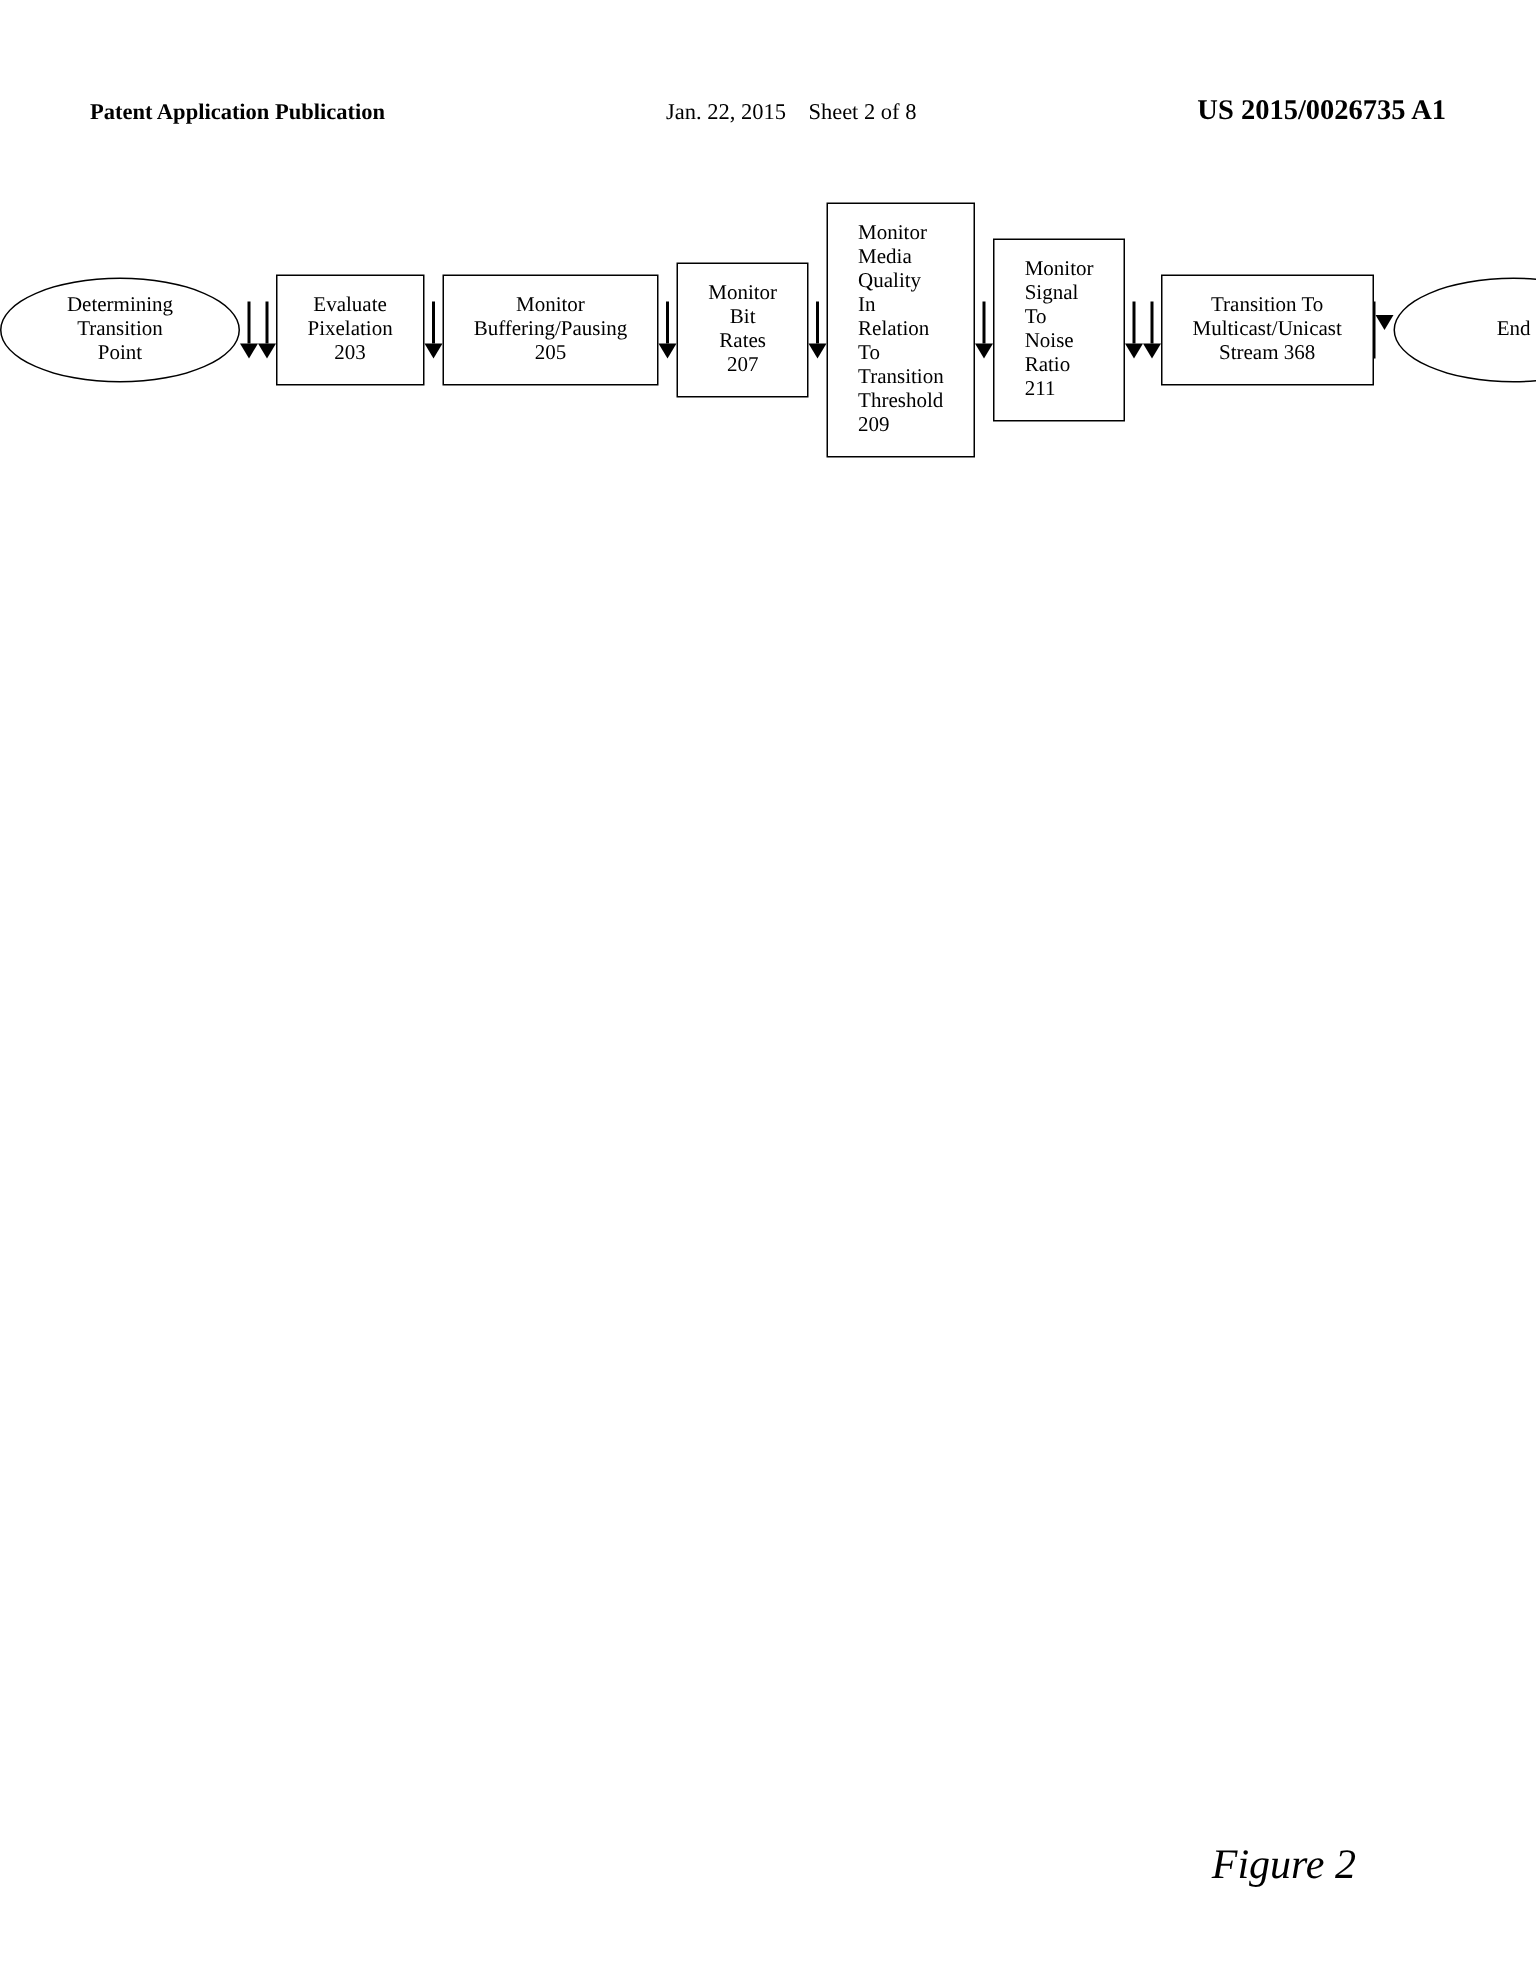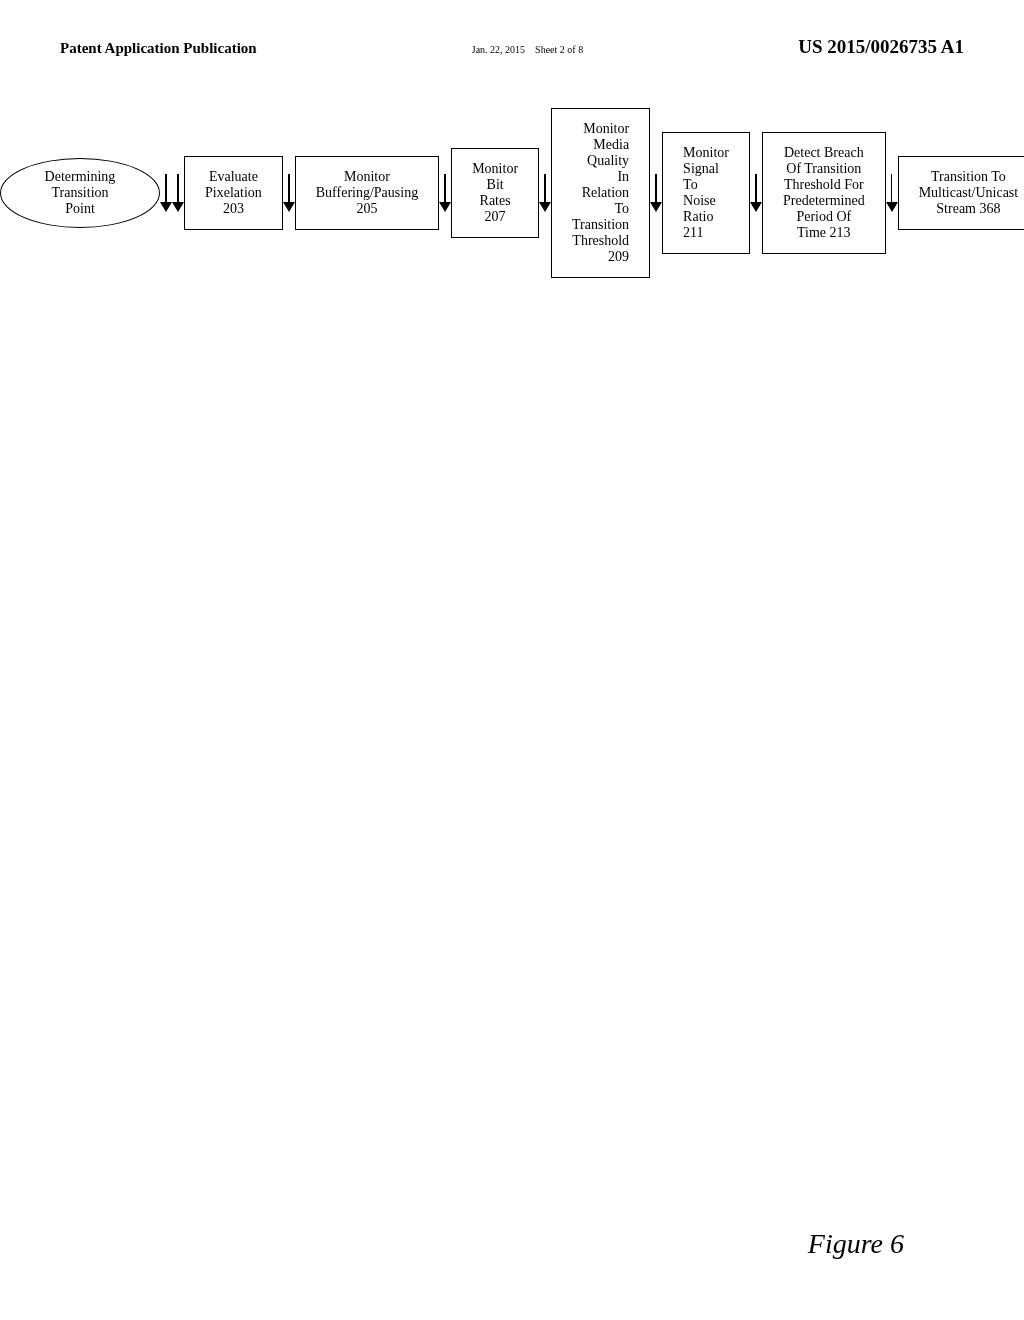--- a/index.html
+++ b/index.html
@@ -11,29 +11,30 @@
       position: relative;
       color: #000;
     }
 
     .page-header {
       display: flex;
       justify-content: space-between;
       align-items: baseline;
       padding: 36px 60px 20px 60px;
       font-size: 15px;
+      margin-top: 27px;
     }
 
     .header-left {
       font-weight: bold;
       font-size: 15px;
     }
 
     .header-center {
-      font-size: 10px;
+      font-size: 15px;
       text-align: left;
     }
 
     .header-right {
       font-size: 19px;
       font-weight: bold;
     }
 
     .diagram-container {
       display: flex;
@@ -160,45 +161,40 @@
   <div class="rect-box">
     <span>Monitor Bit Rates 207</span>
   </div>
 
   <div class="arrow-connector">
     <div class="arrow-line"></div>
     <div class="arrow-head"></div>
   </div>
 
   <div class="rect-box">
-    <span style="white-space:pre-line; text-align:right;">Monitor Media Quality In
+    <span style="white-space:pre-line; text-align:left;">Monitor Media Quality In
 Relation To Transition Threshold
 209</span>
   </div>
 
   <div class="arrow-connector">
     <div class="arrow-line"></div>
     <div class="arrow-head"></div>
   </div>
 
   <div class="rect-box">
     <span style="white-space:pre-line; text-align:left;">Monitor Signal To Noise Ratio
 211</span>
   </div>
 
   <div class="arrow-connector">
     <div class="arrow-line"></div>
     <div class="arrow-head"></div>
   </div>
 
-  <div class="rect-box">
-    <span style="white-space:pre-line; text-align:center;">Detect Breach Of Transition
-Threshold For Predetermined
-Period Of Time 213</span>
-  </div>
 
   <div class="arrow-connector">
     <div class="arrow-line"></div>
     <div class="arrow-head"></div>
   </div>
 
   <div class="rect-box">
     <span style="white-space:pre-line; text-align:center;">Transition To Multicast/Unicast
 Stream 368</span>
   </div>
@@ -210,13 +206,13 @@
   <div class="arrow-connector" style="height:20px;">
     <div class="arrow-head"></div>
   </div>
 
   <div class="oval-box" style="width:100px; height:70px; border-radius:50%;">
     <span>End</span>
   </div>
 
 </div>
 
-<div class="figure-label">Figure 6</div>
+<div class="figure-label">Figure 2</div>
 
 </body></html>

